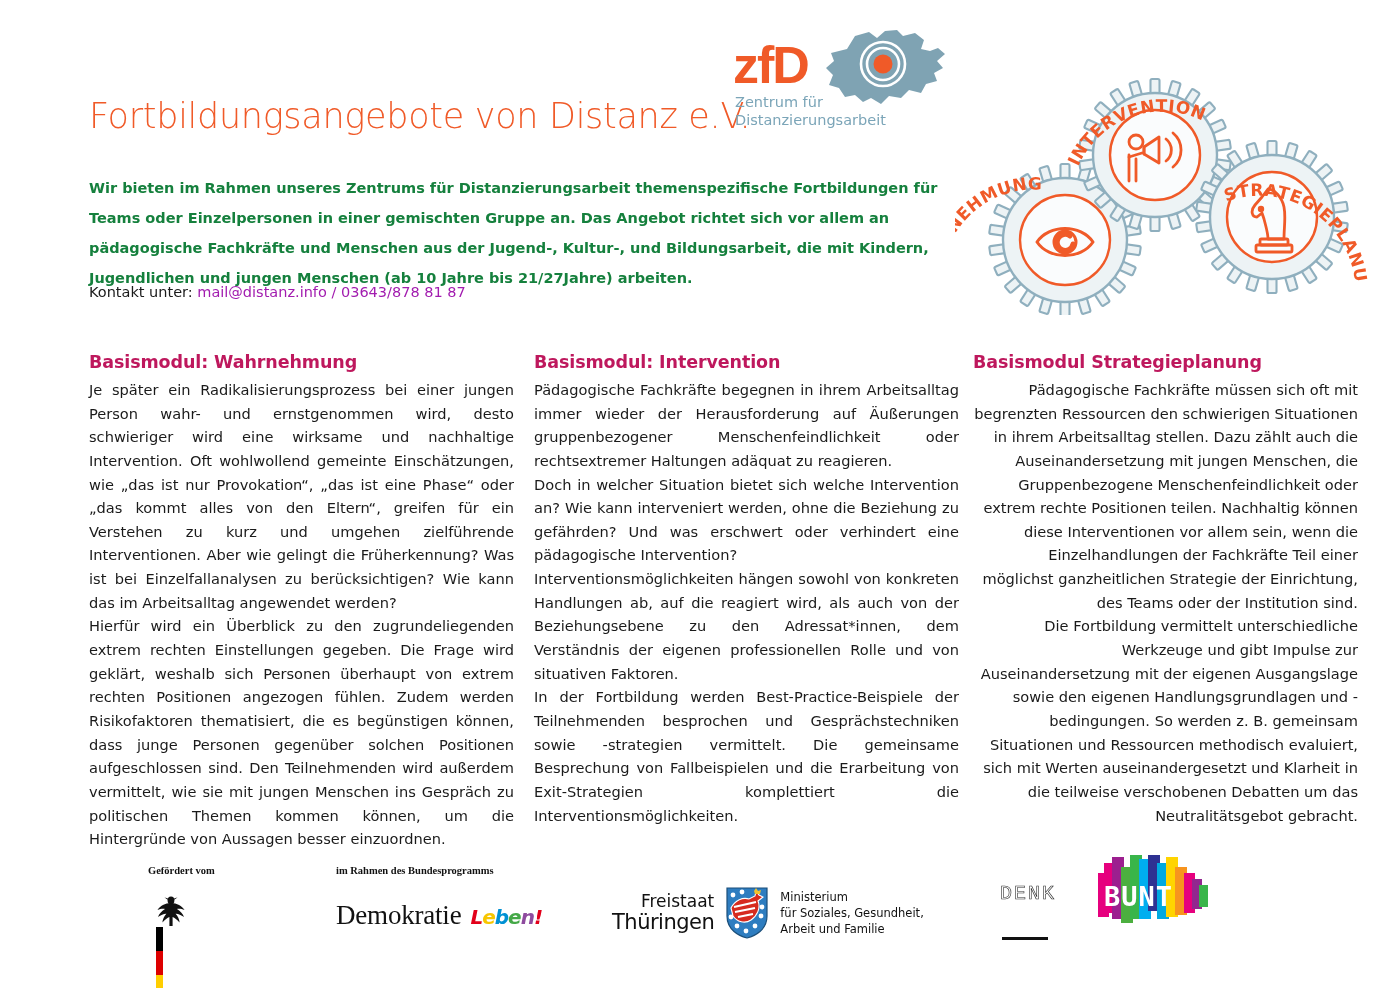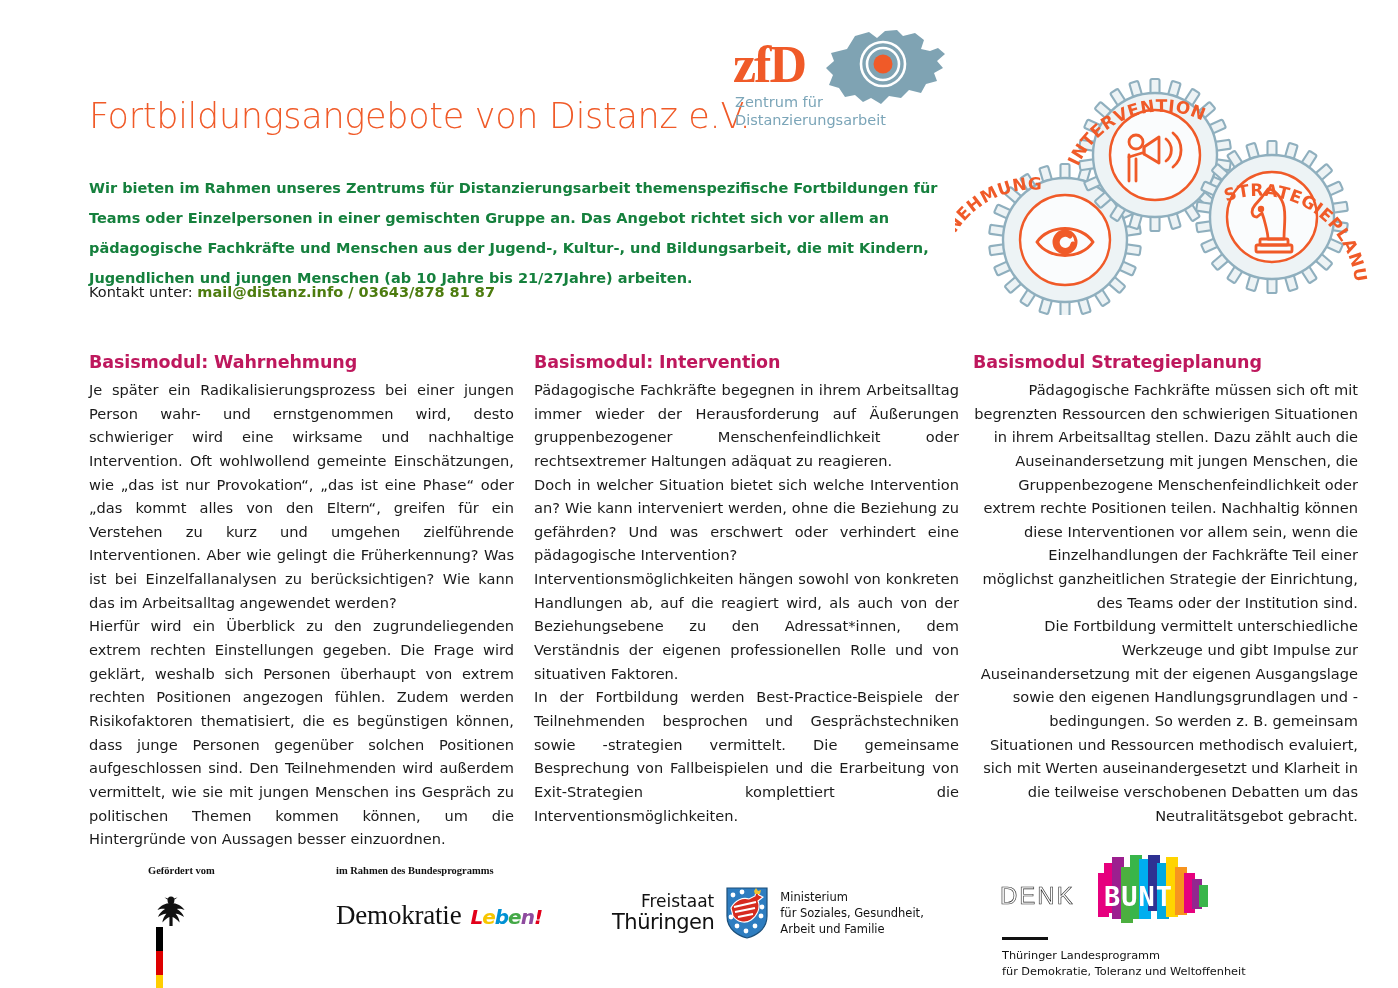--- a/index.html
+++ b/index.html
@@ -39,21 +39,21 @@
     height: 108px;
   }
   #zfd-wordmark {
     position: absolute;
     left: 0px;
     top: 12px;
     font-size: 52px;
     font-weight: 700;
     color: #F05A28;
     letter-spacing: -2px;
-    font-family: Liberation Serif, serif;
+    font-family: Liberation Sans, sans-serif;
     line-height: 1;
   }
   #zfd-sub {
     position: absolute;
     left: 2px;
     top: 66px;
     font-size: 14.5px;
     font-weight: 400;
     color: #7BA5B8;
     line-height: 1.25;
@@ -80,21 +80,21 @@
     font-family: "DejaVu Sans", sans-serif;
   }
   #contact-line {
     position: absolute;
     left: 89px;
     top: 284px;
     font-size: 14.5px;
     color: #1a1a1a;
     font-family: "DejaVu Sans", sans-serif;
   }
-  #contact-line .val { color: #4d7c0f; font-weight: 700; }
+  #contact-line .val { color: #a21caf; font-weight: 400; }
 
   
   #gear-cluster {
     position: absolute;
     left: 955px;
     top: 55px;
     width: 420px;
     height: 260px;
   }
 
@@ -187,22 +187,22 @@
     color: #111;
     font-family: "DejaVu Sans", sans-serif;
   }
 
   
   #denkbunt-block { position: absolute; left: 1000px; top: 10px; width: 250px; }
   #db-logo { position: relative; width: 215px; height: 70px; }
   #db-denk {
     position: absolute;
     left: 0px; top: 27px;
-    font-size: 24px;
-    font-family: Liberation Sans, sans-serif;
+    font-size: 20px;
+    font-family: Liberation Mono, monospace;
     letter-spacing: 2px;
     color: #2b2b2b;
     -webkit-text-stroke: 0.6px #2b2b2b;
     color: transparent;
     font-weight: 400;
   }
   #db-bunt {
     position: absolute;
     left: 104px; top: 26px;
     font-size: 27px;
@@ -477,19 +477,15 @@
           <rect x="175" y="12" width="12" height="48" fill="#F7941E"></rect>
           <rect x="184" y="18" width="11" height="40" fill="#E6007E"></rect>
           <rect x="192" y="24" width="10" height="30" fill="#92278F"></rect>
           <rect x="199" y="30" width="9" height="22" fill="#39B54A"></rect>
         </g>
       </svg>
       <div id="db-denk">DENK</div>
       <div id="db-bunt">BUNT</div>
     </div>
     <div id="db-rule"></div>
-    <div id="db-caption">
-      <div>Thüringer Landesprogramm</div>
-      <div>für Demokratie, Toleranz und Weltoffenheit</div>
-    </div>
   </div>
 
 </div>
 
 </body></html>

